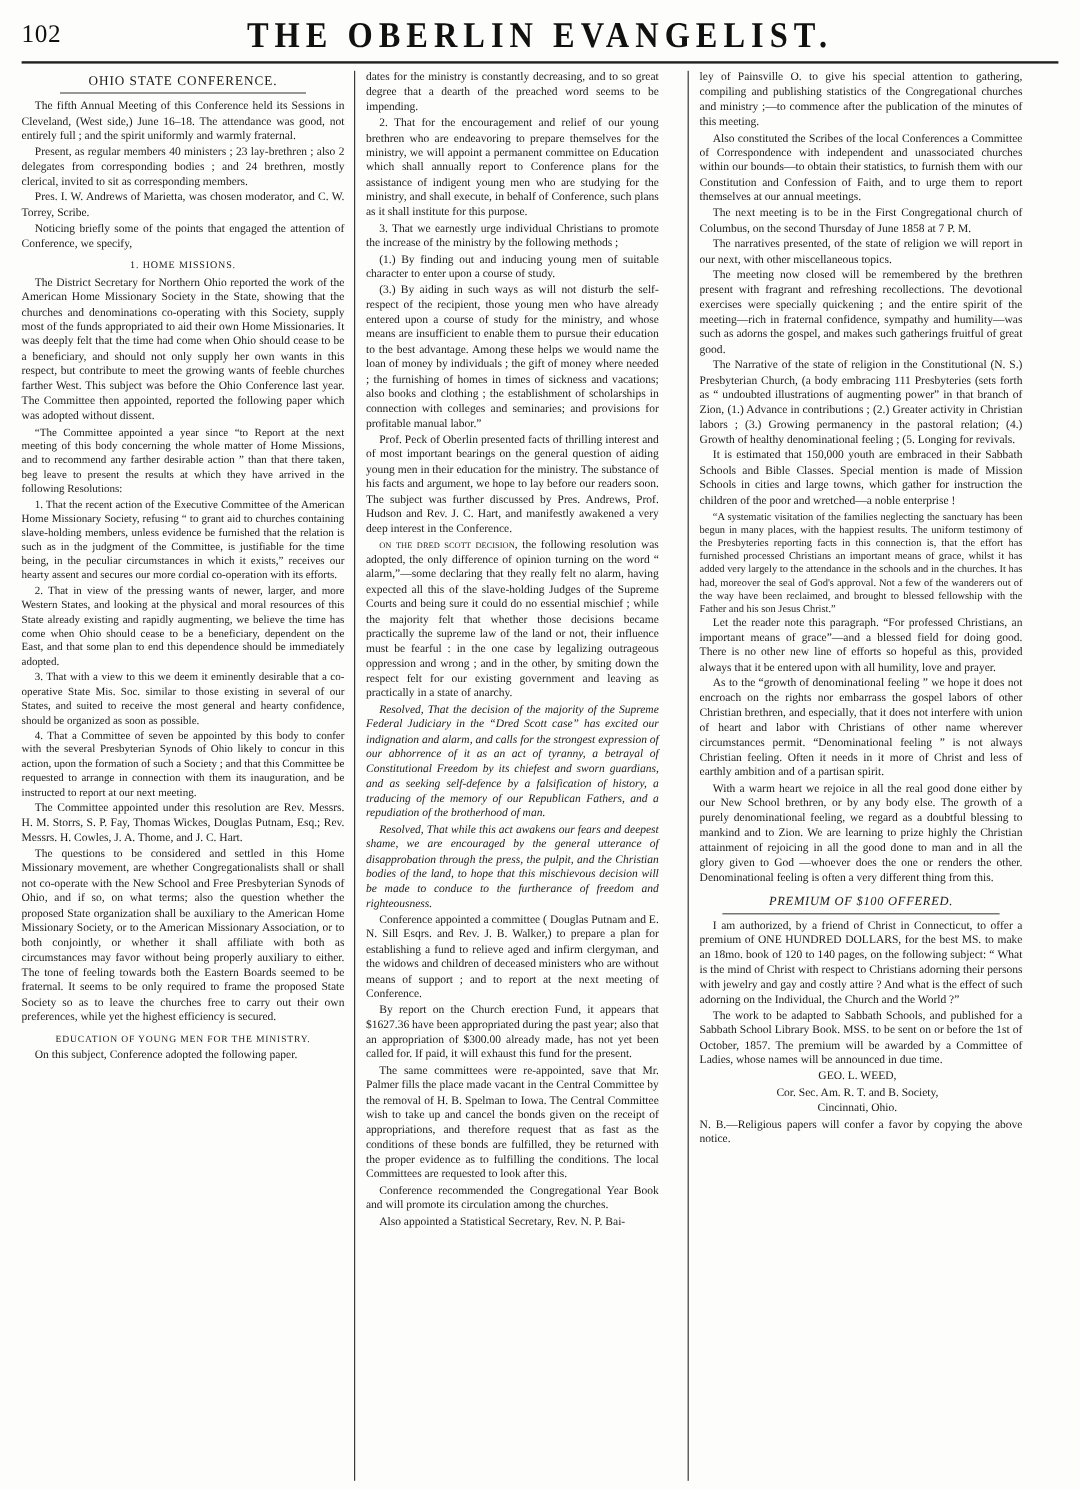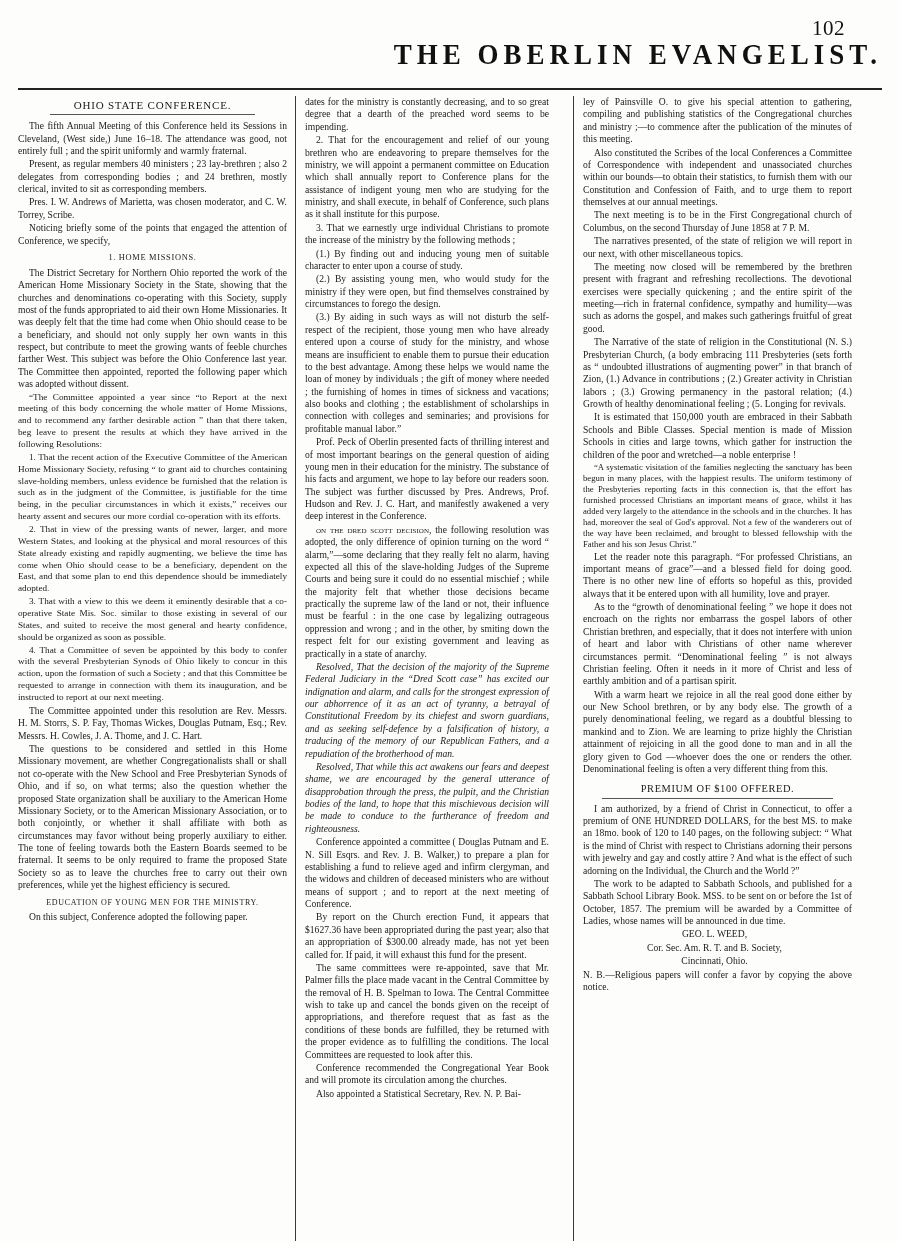--- a/index.html
+++ b/index.html
@@ -19,25 +19,23 @@
     width: 900px;
     height: 1241px;
     position: relative;
     box-sizing: border-box;
     padding: 16px 18px 10px 18px;
     background: #fdfdfb;
   }
   
   .masthead {
     display: flex;
-    align-items: flex-end;
     border-bottom: 2px solid #222;
-    padding-bottom: 16px;
+    padding-bottom: 4px;
     margin-bottom: 6px;
-    flex-direction: column;
   }
   .folio {
     font-family: "Liberation Serif", serif;
     font-size: 21px;
     font-weight: normal;
     width: 70px;
     letter-spacing: 0.5px;
     color: #111;
   }
   .masthead-title {
@@ -119,20 +117,21 @@
     text-align: center;
     font-size: 10.4px;
     letter-spacing: 0.6px;
     margin: 7px 0 4px 0;
     text-transform: uppercase;
     border-bottom: 1px solid #555;
     padding-bottom: 2px;
     width: 86%;
     margin-left: auto;
     margin-right: auto;
+    font-style: italic;
   }
   .sig {
     text-align: center;
     text-indent: 0;
     margin-right: 6px;
   }
 </style>
 </head>
 <body>
 
@@ -170,21 +169,20 @@
       <div class="subhead small">EDUCATION OF YOUNG MEN FOR THE MINISTRY.</div>
 
       <p>On this subject, Conference adopted the following paper.</p>
     </div>
 
     <div class="col c2">
       <p class="noindent">dates for the ministry is constantly decreasing, and to so great degree that a dearth of the preached word seems to be impending.</p>
       <p>2.  That for the encouragement and relief of our young brethren who are endeavoring to prepare themselves for the ministry, we will appoint a permanent committee on Education which shall annually report to Conference plans for the assistance of indigent young men who are studying for the ministry, and shall execute, in behalf of Conference, such plans as it shall institute for this purpose.</p>
       <p>3.  That we earnestly urge individual Christians to promote the increase of the ministry by the following methods ;</p>
       <p>(1.) By finding out and inducing young men of suitable character to enter upon a course of study.</p>
-      <p>(2.) By assisting young men, who would study for the ministry if they were open, but find themselves constrained by circumstances to forego the design.</p>
       <p>(3.) By aiding in such ways as will not disturb the self-respect of the recipient, those young men who have already entered upon a course of study for the ministry, and whose means are insufficient to enable them to pursue their education to the best advantage.   Among these helps we would name the loan of money by individuals ; the gift of money where needed ; the furnishing of homes in times of sickness and vacations; also books and clothing ; the establishment of scholarships in connection with colleges and seminaries; and provisions for profitable manual labor.”</p>
       <p>Prof. Peck of Oberlin presented facts of thrilling interest and of most important bearings on the general question of aiding young men in their education for the ministry.   The substance of his facts and argument, we hope to lay before our readers soon.   The subject was further discussed by Pres. Andrews, Prof. Hudson and Rev. J. C. Hart, and manifestly awakened a very deep interest in the Conference.</p>
 
       <p>
         <span class="sc">ON THE DRED SCOTT DECISION,</span><span> the following resolution was adopted, the only difference of opinion turning on the word “ alarm,”—some declaring that they really felt no alarm, having expected all this of the slave-holding Judges of the Supreme Courts and being sure it could do no essential mischief ; while the majority felt that whether those decisions became practically the supreme law of the land or not, their influence must be fearful : in the one case by legalizing outrageous oppression and wrong ; and in the other, by smiting down the respect felt for our existing government and leaving as practically in a state of anarchy.</span>
       </p>
 
       <p class="it">Resolved, That the decision of the majority of the Supreme Federal Judiciary in the “Dred Scott case” has excited our indignation and alarm, and calls for the strongest expression of our abhorrence of it as an act of tyranny, a betrayal of Constitutional Freedom by its chiefest and sworn guardians, and as seeking self-defence by a falsification of history, a traducing of the memory of our Republican Fathers, and a repudiation of the brotherhood of man.</p>
       <p class="it">Resolved, That while this act awakens our fears and deepest shame, we are encouraged by the general utterance of disapprobation through the press, the pulpit, and the Christian bodies of the land, to hope that this mischievous decision will be made to conduce to the furtherance of freedom and righteousness.</p>
 

